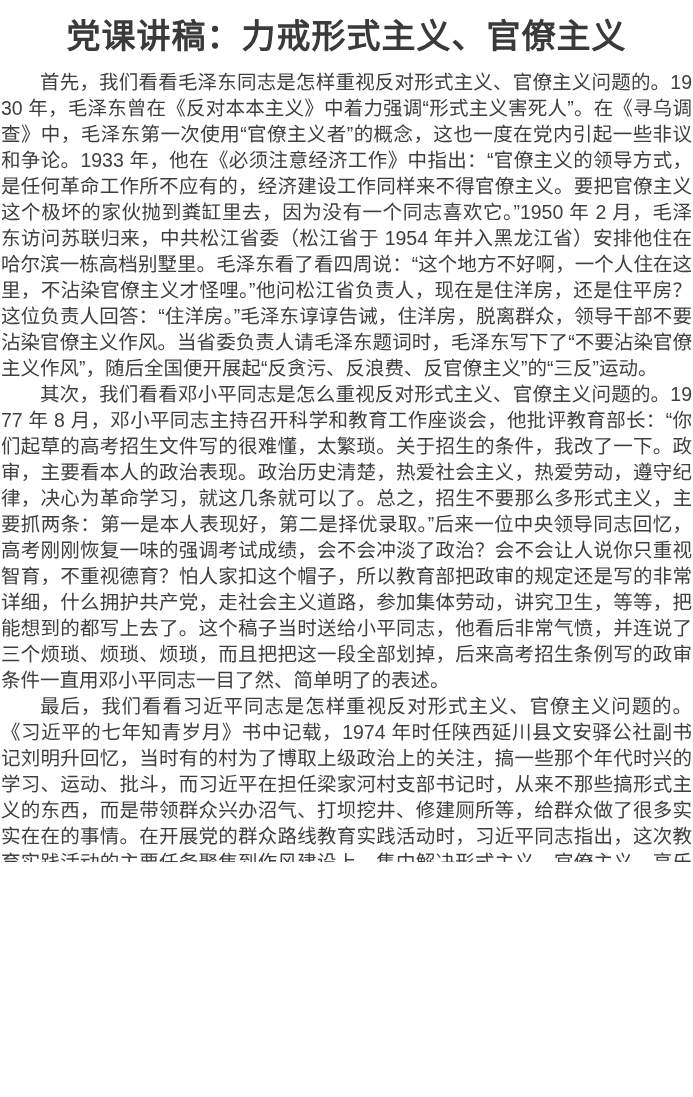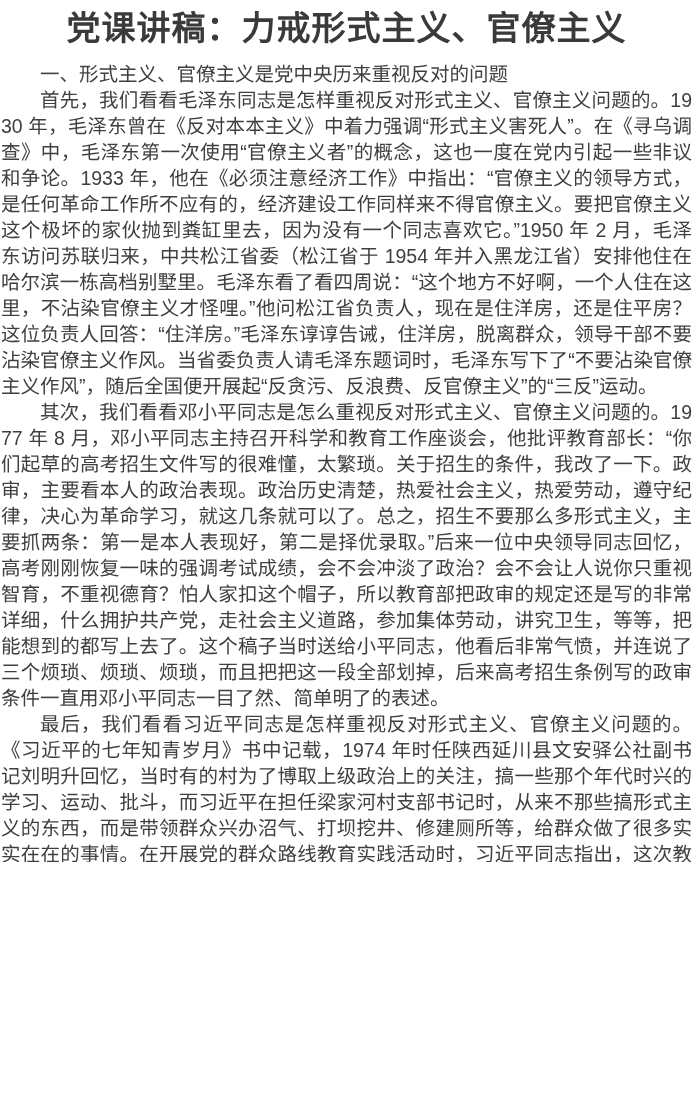--- a/index.html
+++ b/index.html
@@ -11,21 +11,21 @@
     width: 693px;
     height: 1097px;
     overflow: hidden;
     font-family: "Liberation Sans", "DejaVu Sans", sans-serif;
   }
   .doc {
     width: 693px;
     height: 862px;
     overflow: hidden;
     box-sizing: border-box;
-    padding: 0 1px;
+    padding: 8px 1px;
     background: #ffffff;
   }
   .doc-title {
     margin: 6px 0 11px 0;
     font-size: 34px;
     font-weight: bold;
     line-height: 44px;
     text-align: center;
     color: #3a3a3a;
     letter-spacing: 1px;
@@ -41,20 +41,19 @@
     word-break: break-all;
   }
 </style>
 </head>
 <body>
 
 <article class="doc">
   <h1 class="doc-title">党课讲稿：力戒形式主义、官僚主义</h1>
 
 
-  <p class="para">一、形式主义、官僚主义是党中央历来重视反对的问题</p>
 
   <p class="para">首先，我们看看毛泽东同志是怎样重视反对形式主义、官僚主义问题的。1930 年，毛泽东曾在《反对本本主义》中着力强调“形式主义害死人”。在《寻乌调查》中，毛泽东第一次使用“官僚主义者”的概念，这也一度在党内引起一些非议和争论。1933 年，他在《必须注意经济工作》中指出：“官僚主义的领导方式，是任何革命工作所不应有的，经济建设工作同样来不得官僚主义。要把官僚主义这个极坏的家伙抛到粪缸里去，因为没有一个同志喜欢它。”1950 年 2 月，毛泽东访问苏联归来，中共松江省委（松江省于 1954 年并入黑龙江省）安排他住在哈尔滨一栋高档别墅里。毛泽东看了看四周说：“这个地方不好啊，一个人住在这里，不沾染官僚主义才怪哩。”他问松江省负责人，现在是住洋房，还是住平房？这位负责人回答：“住洋房。”毛泽东谆谆告诫，住洋房，脱离群众，领导干部不要沾染官僚主义作风。当省委负责人请毛泽东题词时，毛泽东写下了“不要沾染官僚主义作风”，随后全国便开展起“反贪污、反浪费、反官僚主义”的“三反”运动。</p>
 
   <p class="para">其次，我们看看邓小平同志是怎么重视反对形式主义、官僚主义问题的。1977 年 8 月，邓小平同志主持召开科学和教育工作座谈会，他批评教育部长：“你们起草的高考招生文件写的很难懂，太繁琐。关于招生的条件，我改了一下。政审，主要看本人的政治表现。政治历史清楚，热爱社会主义，热爱劳动，遵守纪律，决心为革命学习，就这几条就可以了。总之，招生不要那么多形式主义，主要抓两条：第一是本人表现好，第二是择优录取。”后来一位中央领导同志回忆，高考刚刚恢复一味的强调考试成绩，会不会冲淡了政治？会不会让人说你只重视智育，不重视德育？怕人家扣这个帽子，所以教育部把政审的规定还是写的非常详细，什么拥护共产党，走社会主义道路，参加集体劳动，讲究卫生，等等，把能想到的都写上去了。这个稿子当时送给小平同志，他看后非常气愤，并连说了三个烦琐、烦琐、烦琐，而且把把这一段全部划掉，后来高考招生条例写的政审条件一直用邓小平同志一目了然、简单明了的表述。</p>
 
   <p class="para">最后，我们看看习近平同志是怎样重视反对形式主义、官僚主义问题的。《习近平的七年知青岁月》书中记载，1974 年时任陕西延川县文安驿公社副书记刘明升回忆，当时有的村为了博取上级政治上的关注，搞一些那个年代时兴的学习、运动、批斗，而习近平在担任梁家河村支部书记时，从来不那些搞形式主义的东西，而是带领群众兴办沼气、打坝挖井、修建厕所等，给群众做了很多实实在在的事情。在开展党的群众路线教育实践活动时，习近平同志指出，这次教育实践活动的主要任务聚焦到作风建设上，集中解决形式主义、官僚主义、享乐主义和奢靡之风。要对作风之弊、行为之垢来一次大排查、大检修、大扫除。习近平同志在新华社《形式主义、官僚主义新表现值得警惕》一文上，作出重要指示：十种情况，看似新表现，实则老问题，各地区各部门都要摆摆表现、找找差距，抓住主要矛盾，特别是要针对表态多调门高、行动少落实差等突出问题，拿出过硬措施，扎扎实实地改。</p>
 </article>
 
 </body></html>

